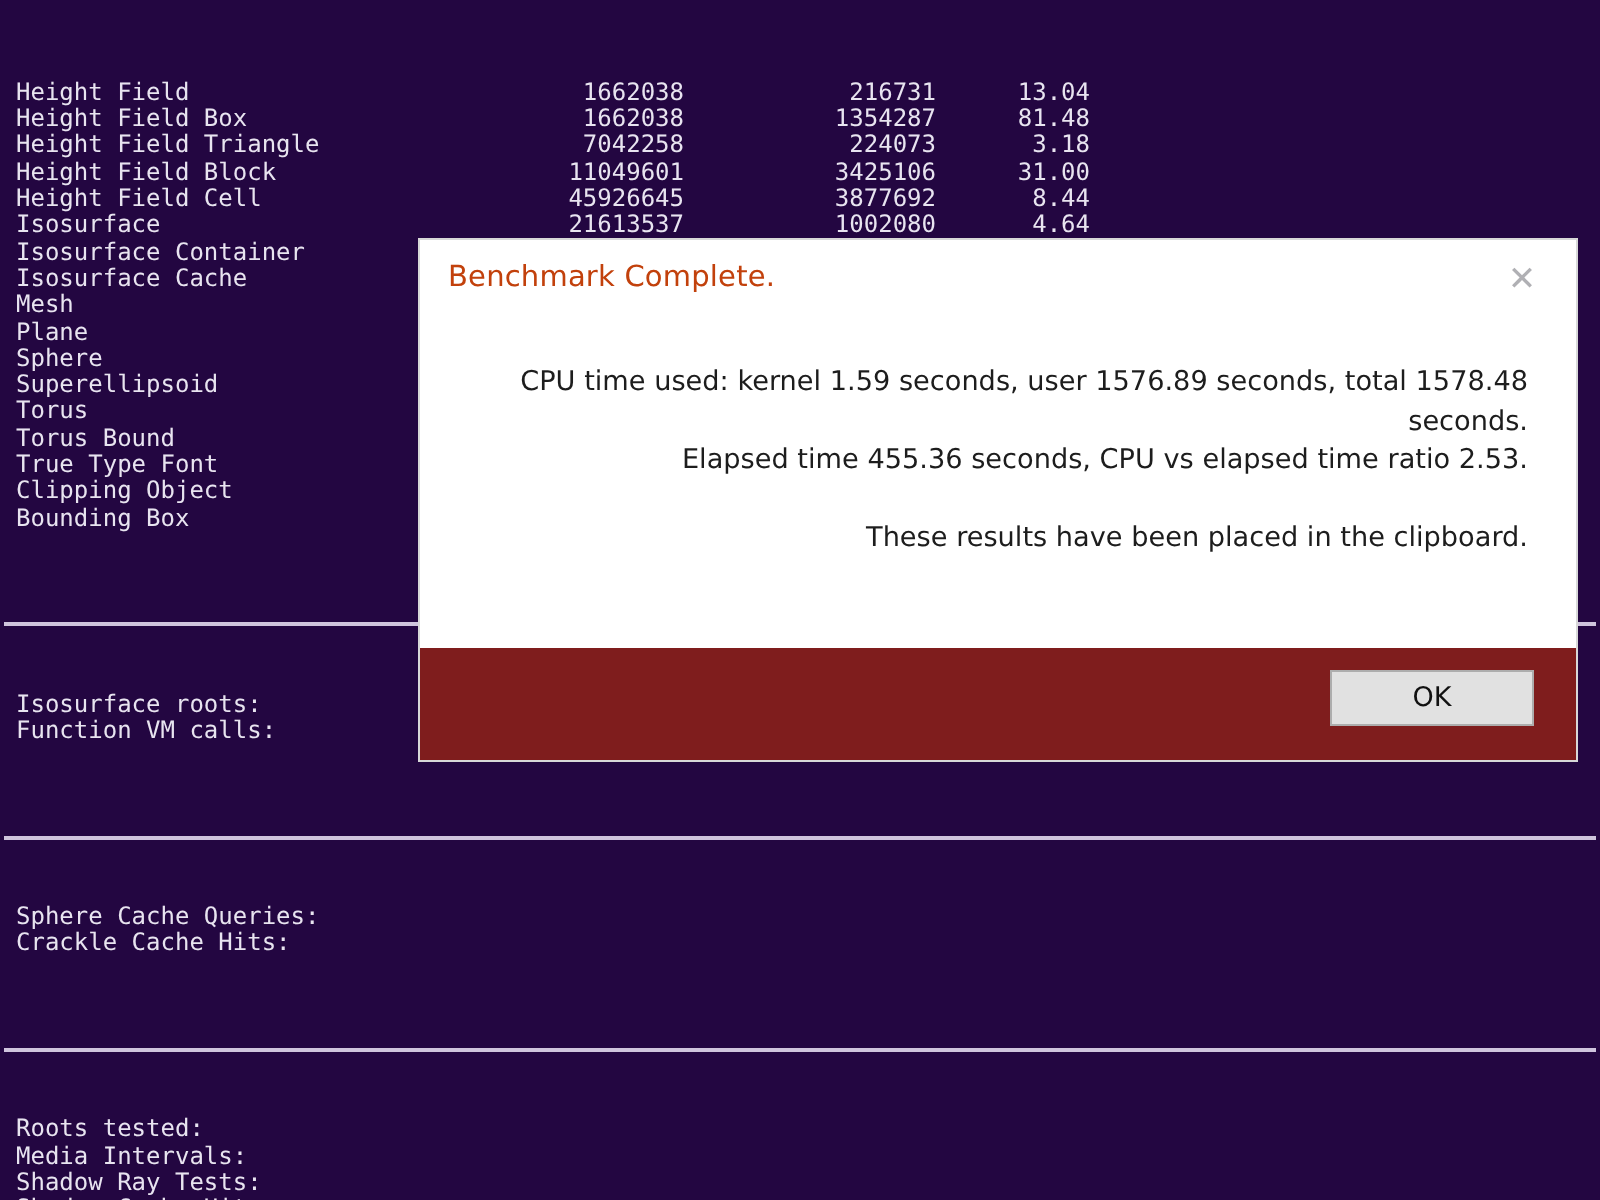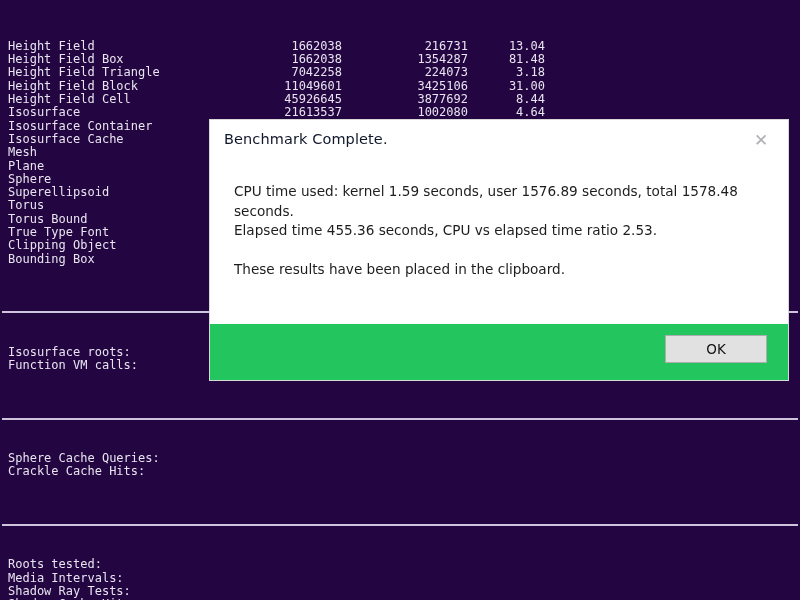--- a/index.html
+++ b/index.html
@@ -79,21 +79,21 @@
     height: 42px;
     flex: 0 0 42px;
     position: relative;
     background: #ffffff;
   }
   #dlg-title {
     position: absolute;
     left: 14px;
     top: 11px;
     font-size: 14.5px;
-    color: #0f172a;
+    color: #c2410c;
     font-family: "DejaVu Sans", sans-serif;
     letter-spacing: 0.1px;
   }
   #dlg-close {
     position: absolute;
     right: 16px;
     top: 9px;
     width: 22px;
     height: 22px;
     color: #b0b0b4;
@@ -101,35 +101,36 @@
     line-height: 22px;
     text-align: center;
     cursor: pointer;
     font-family: "DejaVu Sans", sans-serif;
   }
   #dlg-body {
     flex: 1 1 auto;
     background: #ffffff;
     padding: 20px 24px 0 24px;
     box-sizing: border-box;
+    text-align: right;
   }
   #dlg-body p {
     margin: 0;
     font-size: 13.6px;
     line-height: 19.5px;
     color: #1d1d1d;
     font-family: "DejaVu Sans", sans-serif;
   }
   #dlg-body p.spacer-top {
     margin-top: 19px;
   }
   #dlg-footer {
     flex: 0 0 56px;
     height: 56px;
-    background: #22c55e;
+    background: #7f1d1d;
     position: relative;
   }
   #dlg-ok {
     position: absolute;
     right: 21px;
     top: 11px;
     width: 102px;
     height: 28px;
     background: #e1e1e1;
     border: 1px solid #adadad;

